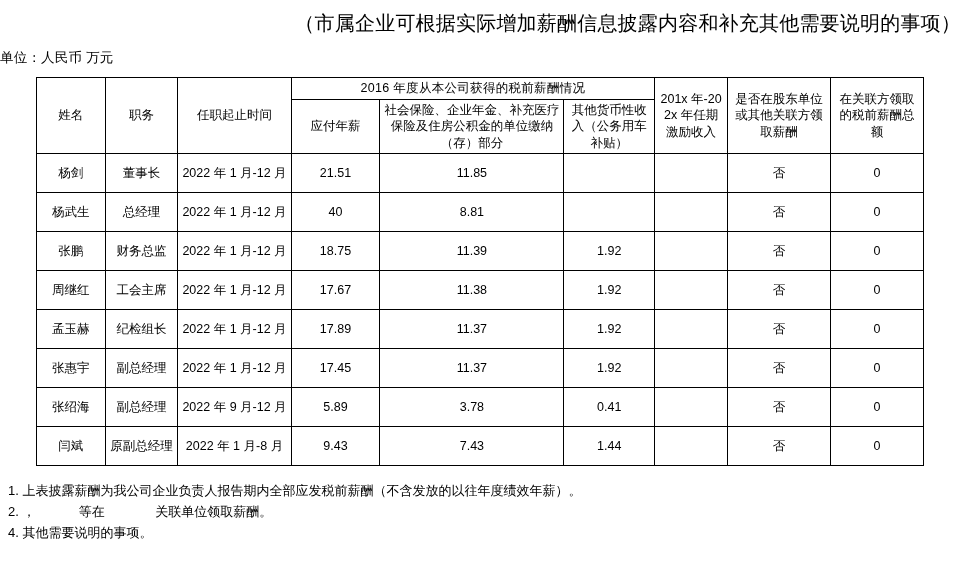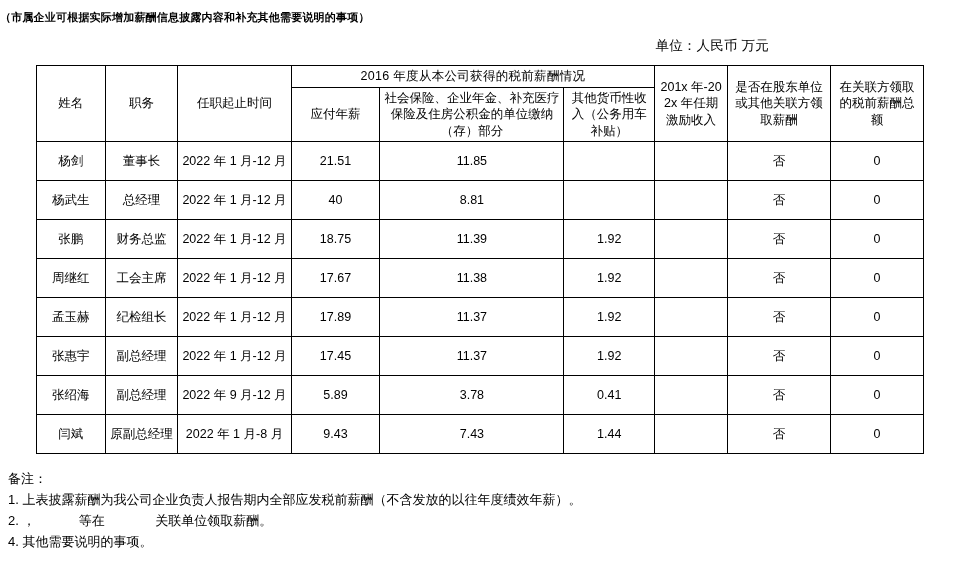--- a/index.html
+++ b/index.html
@@ -15,28 +15,27 @@
     font-size: 13px;
     overflow: hidden;
   }
   .page {
     position: relative;
     width: 961px;
     height: 575px;
     box-sizing: border-box;
   }
   .doc-title {
-    text-align: left;
-    font-size: 11px;
-    font-weight: bold;
+    text-align: right;
+    font-size: 20px;
+    font-weight: normal;
     margin-top: 10px;
     letter-spacing: 0.2px;
   }
   .unit-line {
-    text-align: right;
     font-size: 13.5px;
     margin-top: 12px;
     padding-right: 192px;
     letter-spacing: 0.2px;
   }
   table.salary {
     border-collapse: collapse;
     margin: 10px 0 0 36px;
     width: 888px;
     table-layout: fixed;
@@ -210,19 +209,18 @@
         <td>7.43</td>
         <td>1.44</td>
         <td></td>
         <td>否</td>
         <td>0</td>
       </tr>
     </tbody>
   </table>
 
   <div class="notes">
-    <div>备注：</div>
     <div>1. 上表披露薪酬为我公司企业负责人报告期内全部应发税前薪酬（不含发放的以往年度绩效年薪）。</div>
     <div>2. ，            等在              关联单位领取薪酬。</div>
     <div>4. 其他需要说明的事项。</div>
   </div>
 
 </div>
 
 </body></html>

